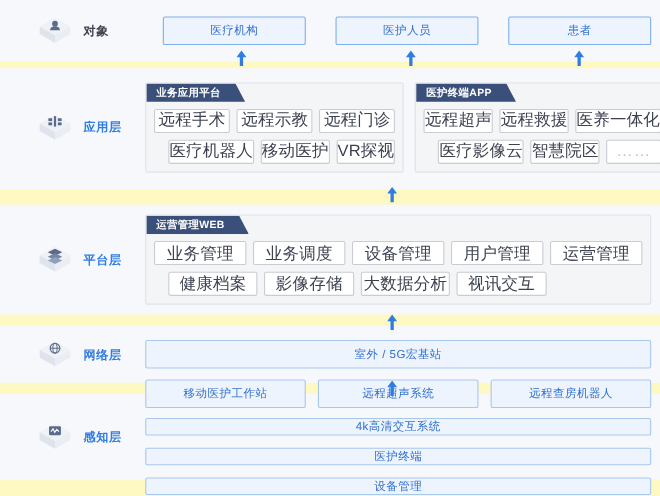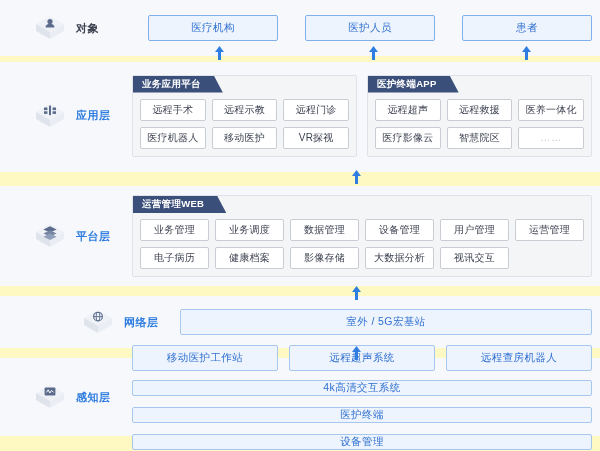--- a/index.html
+++ b/index.html
@@ -118,31 +118,31 @@
     font-size: 9.5px;
     font-weight: bold;
     color: #ffffff;
     letter-spacing: .3px;
     white-space: nowrap;
   }
   .cell-row {
     display: flex;
     gap: 6px;
   }
-  .cell-row + .cell-row { margin-top: 6px; }
+  .cell-row + .cell-row { margin-top: 6px; margin-left: 13px; }
   .cell {
     flex: 1 1 0;
     height: 22px;
     background: #ffffff;
     border: 1px solid #c9ccd3;
     border-radius: 2px;
     display: flex;
     align-items: center;
     justify-content: center;
-    font-size: 10px;
+    font-size: 15px;
     color: #3d4251;
     white-space: nowrap;
     letter-spacing: .2px;
   }
   .cell.ghost { color: #c3c6cc; letter-spacing: 1px; }
   .cell.blank { border-color: transparent; background: transparent; }
 
   
   .arrow {
     position: absolute;
@@ -283,45 +283,43 @@
       <div class="panels">
         <div class="panel" style="flex:1 1 0;">
           <div class="panel-head">
             <div class="chip">
                 <span>运营管理WEB</span>
               </div>
           </div>
           <div class="cell-row">
             <div class="cell">业务管理</div>
             <div class="cell">业务调度</div>
-            <div class="cell">数据管理</div>
             <div class="cell">设备管理</div>
             <div class="cell">用户管理</div>
             <div class="cell">运营管理</div>
           </div>
           <div class="cell-row">
-            <div class="cell">电子病历</div>
             <div class="cell">健康档案</div>
             <div class="cell">影像存储</div>
             <div class="cell">大数据分析</div>
             <div class="cell">视讯交互</div>
             <div class="cell blank"></div>
           </div>
         </div>
       </div>
     </div>
   </div>
 
   <div class="arrow" style="left:352px; top:286px;">
     <svg width="9" height="14" viewBox="0 0 9 14">
         <path d="M4.5 0 L9 6 L6 6 L6 14 L3 14 L3 6 L0 6 Z" fill="#2f7de1"></path>
       </svg>
   </div>
 
-  <div class="layer-row" style="top:302px; height:40px;padding-left:48px;">
+  <div class="layer-row" style="top:302px; height:40px;">
     <div class="layer-label-wrap">
       <span class="layer-icon">
         <svg class="cube" viewBox="0 0 30 26">
           <polygon points="15,1 29,9 15,17 1,9" fill="#eef1f6"></polygon>
           <polygon points="1,9 15,17 15,24 1,16" fill="#dfe4ec"></polygon>
           <polygon points="29,9 15,17 15,24 29,16" fill="#eaeef4"></polygon>
           <circle cx="15" cy="7.6" r="4.4" fill="none" stroke="#5a6b8c" stroke-width="1.1"></circle>
           <ellipse cx="15" cy="7.6" rx="1.9" ry="4.4" fill="none" stroke="#5a6b8c" stroke-width=".9"></ellipse>
           <line x1="10.6" y1="7.6" x2="19.4" y2="7.6" stroke="#5a6b8c" stroke-width=".9"></line>
         </svg>

